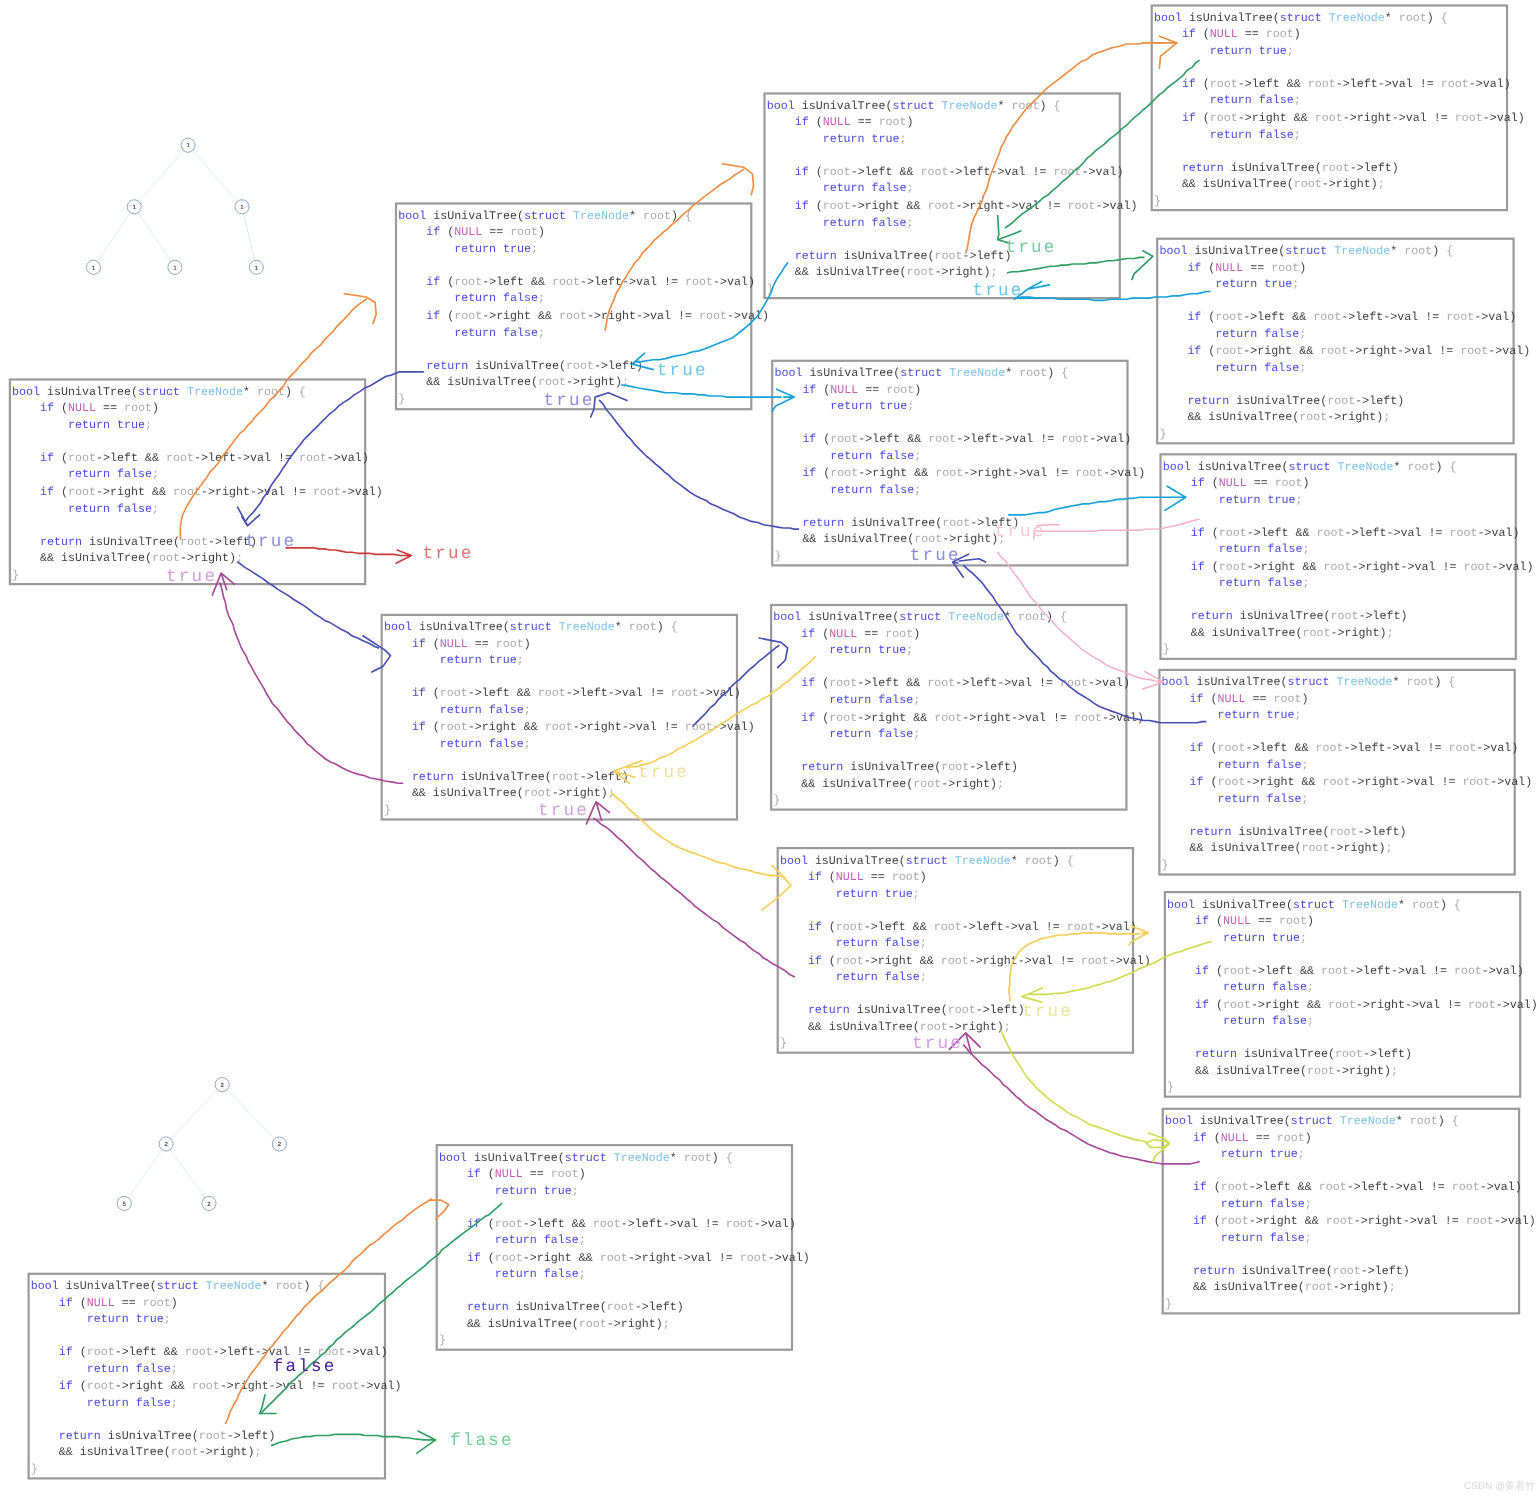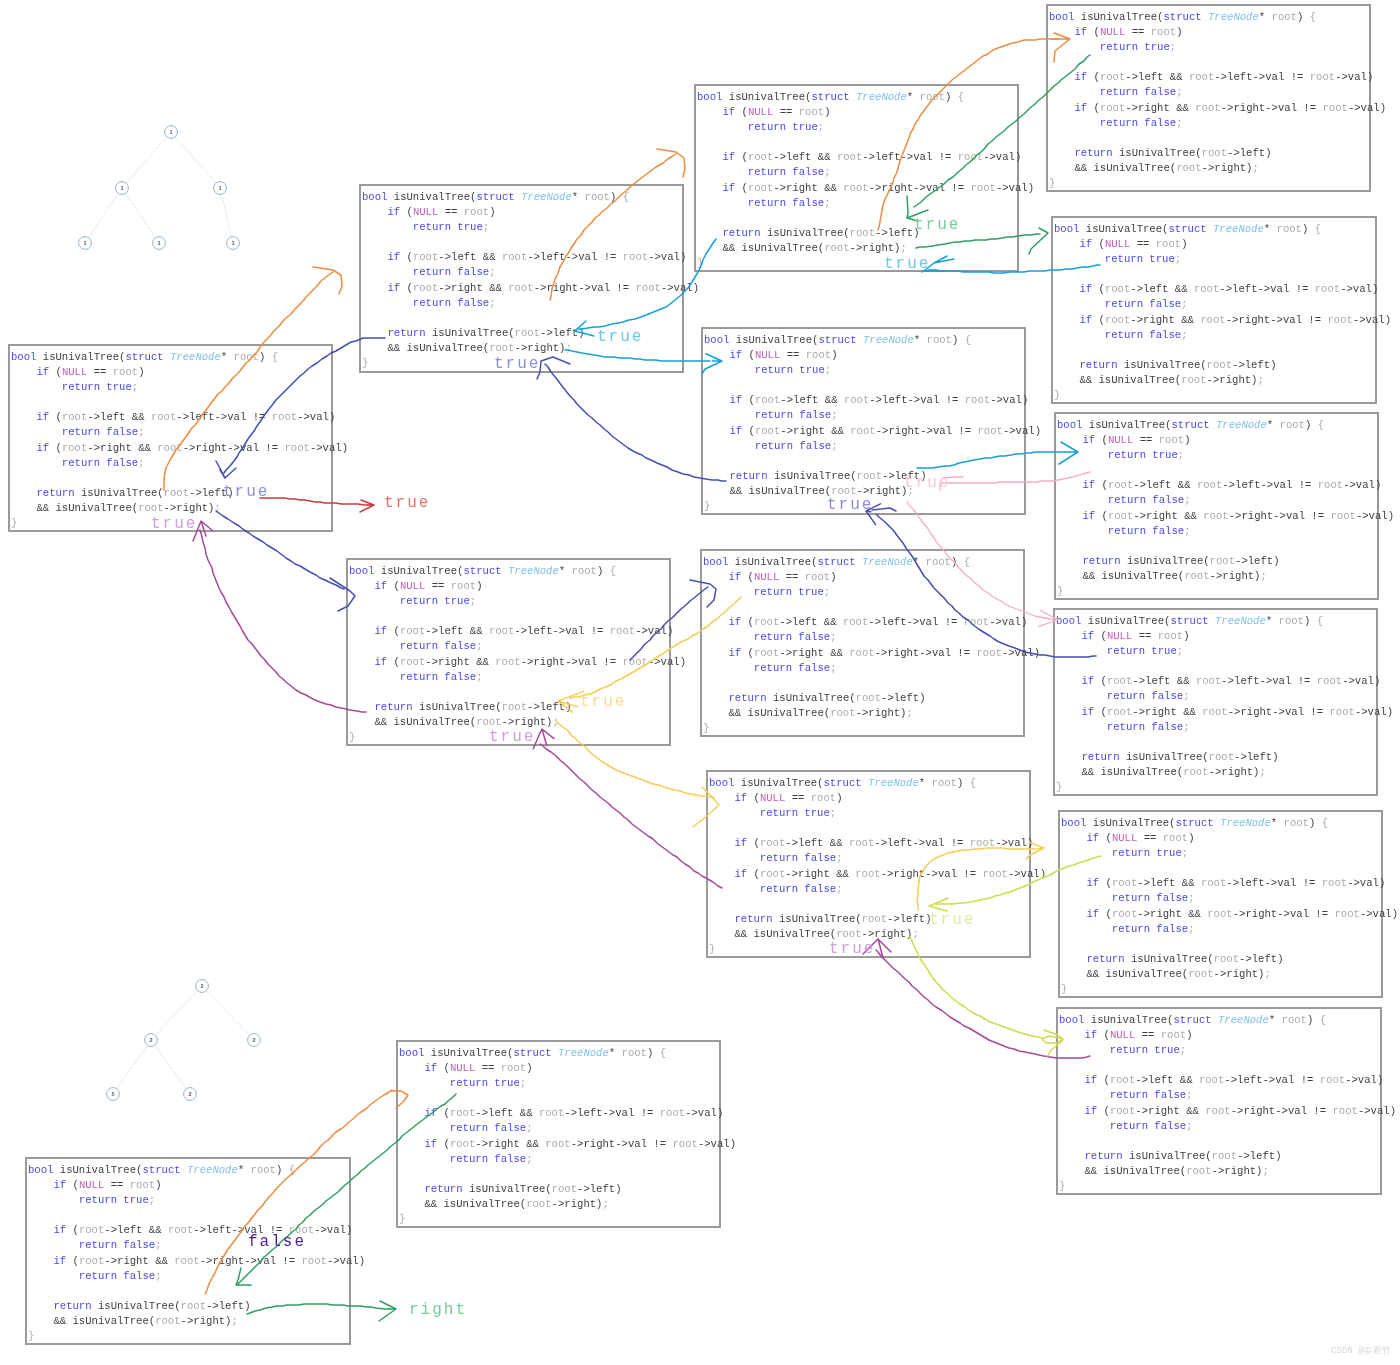--- a/index.html
+++ b/index.html
@@ -4,29 +4,29 @@
 <title>isUnivalTree recursion trace</title>
 <style>
   html,body{margin:0;padding:0;}
   body{width:1400px;height:1365px;background:#ffffff;position:relative;overflow:hidden;
        font-family:"Liberation Mono","DejaVu Sans Mono",monospace;}
   #stage{position:absolute;left:0;top:0;width:1400px;height:1365px;}
   .codebox{position:absolute;border:2px solid #9a9a9a;background:#fff;box-sizing:border-box;}
   .code{position:absolute;left:1px;top:4px;margin:0;font-size:10.6px;line-height:15.1px;
         white-space:pre;color:#3f3f3f;font-family:"Liberation Mono","DejaVu Sans Mono",monospace;}
   .code .k{color:#4a4ae0;}
-  .code .t{color:#7fc2e8;font-style:italic;}
+  .code .t{color:#7fc2e8;}
   .code .m{color:#c060b8;}
   .code .g{color:#aaaaaa;}
   .code .d{color:#3f3f3f;}
   svg.layer{position:absolute;left:0;top:0;width:1400px;height:1365px;pointer-events:none;overflow:visible;}
   svg.layer path{fill:none;stroke-linecap:round;stroke-linejoin:round;}
   .lbl{position:absolute;font-family:Liberation Mono, monospace;white-space:nowrap;line-height:1;letter-spacing:2px;}
   .treebox{position:absolute;}
-  .wm{position:absolute;font-family:Liberation Mono, monospace;font-size:8.8px;color:#d6d6d6;letter-spacing:.2px;line-height:1;white-space:nowrap;}
+  .wm{position:absolute;font-family:Liberation Sans, sans-serif;font-size:8.8px;color:#d6d6d6;letter-spacing:.2px;line-height:1;white-space:nowrap;}
 </style>
 </head>
 <body>
 
 <div id="stage">
 <div class="codebox" style="left:1046px;top:4px;width:325px;height:188px;">
       <pre class="code"><span class="k">bool</span> <span class="d">isUnivalTree</span>(<span class="k">struct</span> <span class="t">TreeNode</span><span class="d">*</span> <span class="g">root</span>)<span class="g"> {</span>
     <span class="k">if</span> (<span class="m">NULL</span> <span class="d">==</span> <span class="g">root</span>)
         <span class="k">return true</span><span class="g">;</span>
 
@@ -336,15 +336,15 @@
 <div class="lbl" style="left:494px;top:356px;color:#8b8fd8;font-size:16px;">true</div>
 <div class="lbl" style="left:914px;top:217px;color:#77cc9a;font-size:16px;">true</div>
 <div class="lbl" style="left:884px;top:256px;color:#6ec6e8;font-size:16px;">true</div>
 <div class="lbl" style="left:904px;top:475px;color:#f7c9d6;font-size:16px;">true</div>
 <div class="lbl" style="left:827px;top:497px;color:#8b8fd8;font-size:16px;">true</div>
 <div class="lbl" style="left:580px;top:694px;color:#f7dc95;font-size:16px;">true</div>
 <div class="lbl" style="left:489px;top:729px;color:#d0a0dd;font-size:16px;">true</div>
 <div class="lbl" style="left:929px;top:912px;color:#e0ea9a;font-size:16px;">true</div>
 <div class="lbl" style="left:829px;top:941px;color:#d0a0dd;font-size:16px;">true</div>
 <div class="lbl" style="left:248px;top:1234px;color:#4c1d95;font-size:16px;">false</div>
-<div class="lbl" style="left:409px;top:1302px;color:#77cc9a;font-size:16px;">right</div>
+<div class="lbl" style="left:409px;top:1302px;color:#77cc9a;font-size:16px;">flase</div>
 <div class="wm" style="left:1331px;top:1347px;">CSDN @姜君竹</div>
 </div>
 
 </body></html>

